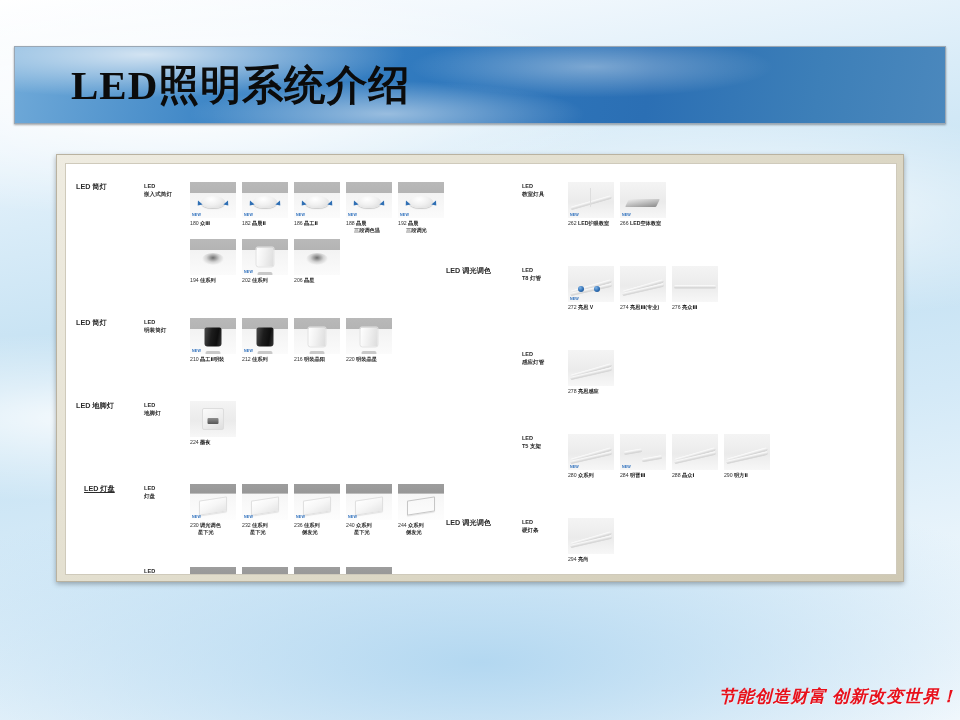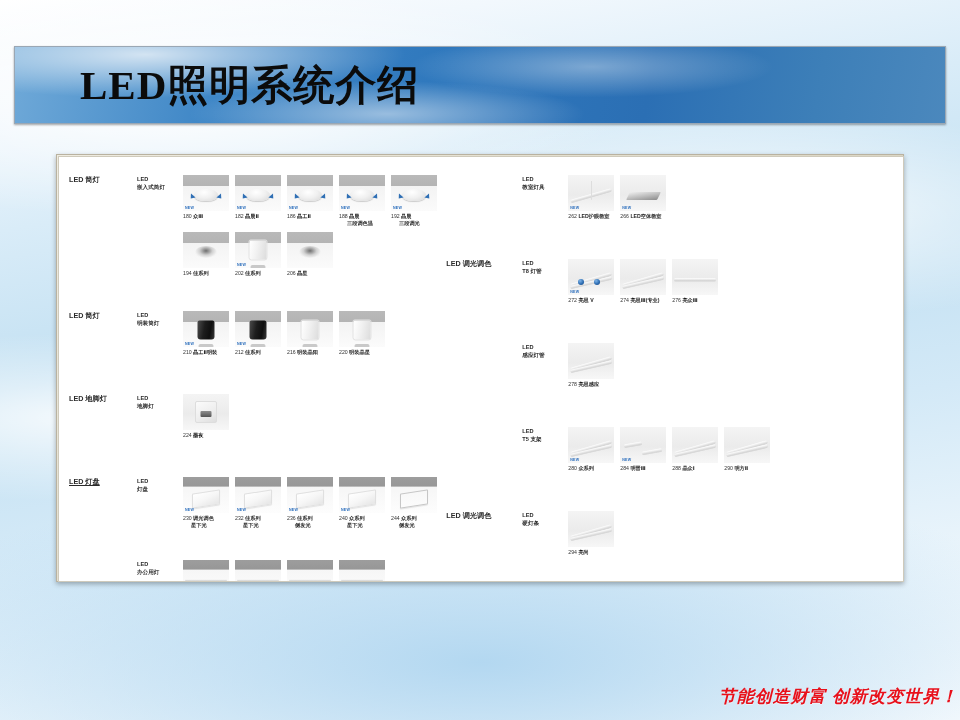--- a/index.html
+++ b/index.html
@@ -24,30 +24,30 @@
     position:absolute;left:14px;top:46px;width:930px;height:76px;
     border:1px solid #9aa7b4;
     box-shadow:0 1px 2px rgba(0,0,0,.35);
     background:
       radial-gradient(ellipse 420px 70px at 14% 10%, rgba(255,255,255,.75) 0%, rgba(255,255,255,0) 62%),
       radial-gradient(ellipse 300px 50px at 40% 88%, rgba(255,255,255,.5) 0%, rgba(255,255,255,0) 66%),
       radial-gradient(ellipse 260px 44px at 62% 26%, rgba(255,255,255,.38) 0%, rgba(255,255,255,0) 70%),
       linear-gradient(100deg,#6fa9d8 0%,#3e86c6 22%,#2f78bd 46%,#2b6fb4 68%,#3d7fb8 86%,#4b88bd 100%);
   }
   #title-text{
-    position:absolute;left:65px;top:50%;transform:translateY(-50%);
+    position:absolute;left:56px;top:50%;transform:translateY(-50%);
     font-family:"Liberation Serif","DejaVu Serif",serif;
     font-size:41px;font-weight:700;color:#0b0b0b;letter-spacing:1px;
     white-space:nowrap;
   }
   
   #catalog-frame{
     position:absolute;left:56px;top:154px;width:848px;height:428px;
     background:linear-gradient(140deg,#efece1 0%,#e3dfcf 40%,#d8d3c0 72%,#cfc9b4 100%);
-    padding:1px;box-sizing:border-box;
+    padding:8px;box-sizing:border-box;
     box-shadow:0 2px 5px rgba(0,0,0,.3);
     border:1px solid #b9b2a0;
   }
   #catalog-sheet{
     width:100%;height:100%;background:#ffffff;
     border:1px solid #cfcabb;position:relative;overflow:hidden;
   }
   .col{position:absolute;top:0;}
   #left-col {left:0;   width:53%;}
   #right-col{left:53%; width:47%;}
@@ -335,21 +335,21 @@
                       <div class="wallplate"></div>
                       <div class="wallplate-slot"></div>
                     </div>
                   </div>
                   <div class="caption"><span class="num">224 </span><span>墨夜</span></div>
                 </div>
               </div>
             </div>
           </div>
           <div class="group" style="top: 320px;">
-            <div class="grp-title" style="left: 10px; text-decoration: underline;">LED 灯盘</div>
+            <div class="grp-title" style="left: 18px; text-decoration: underline;">LED 灯盘</div>
             <div class="sub-title" style="left: 78px;">
               <div>LED</div>
               <div>灯盘</div>
             </div>
             <div class="rowset" style="left: 124px;">
               <div class="prod-row">
                 <div class="prod">
                   <div class="thumb band">
                     <div class="art">
                       <div class="panel"></div>

